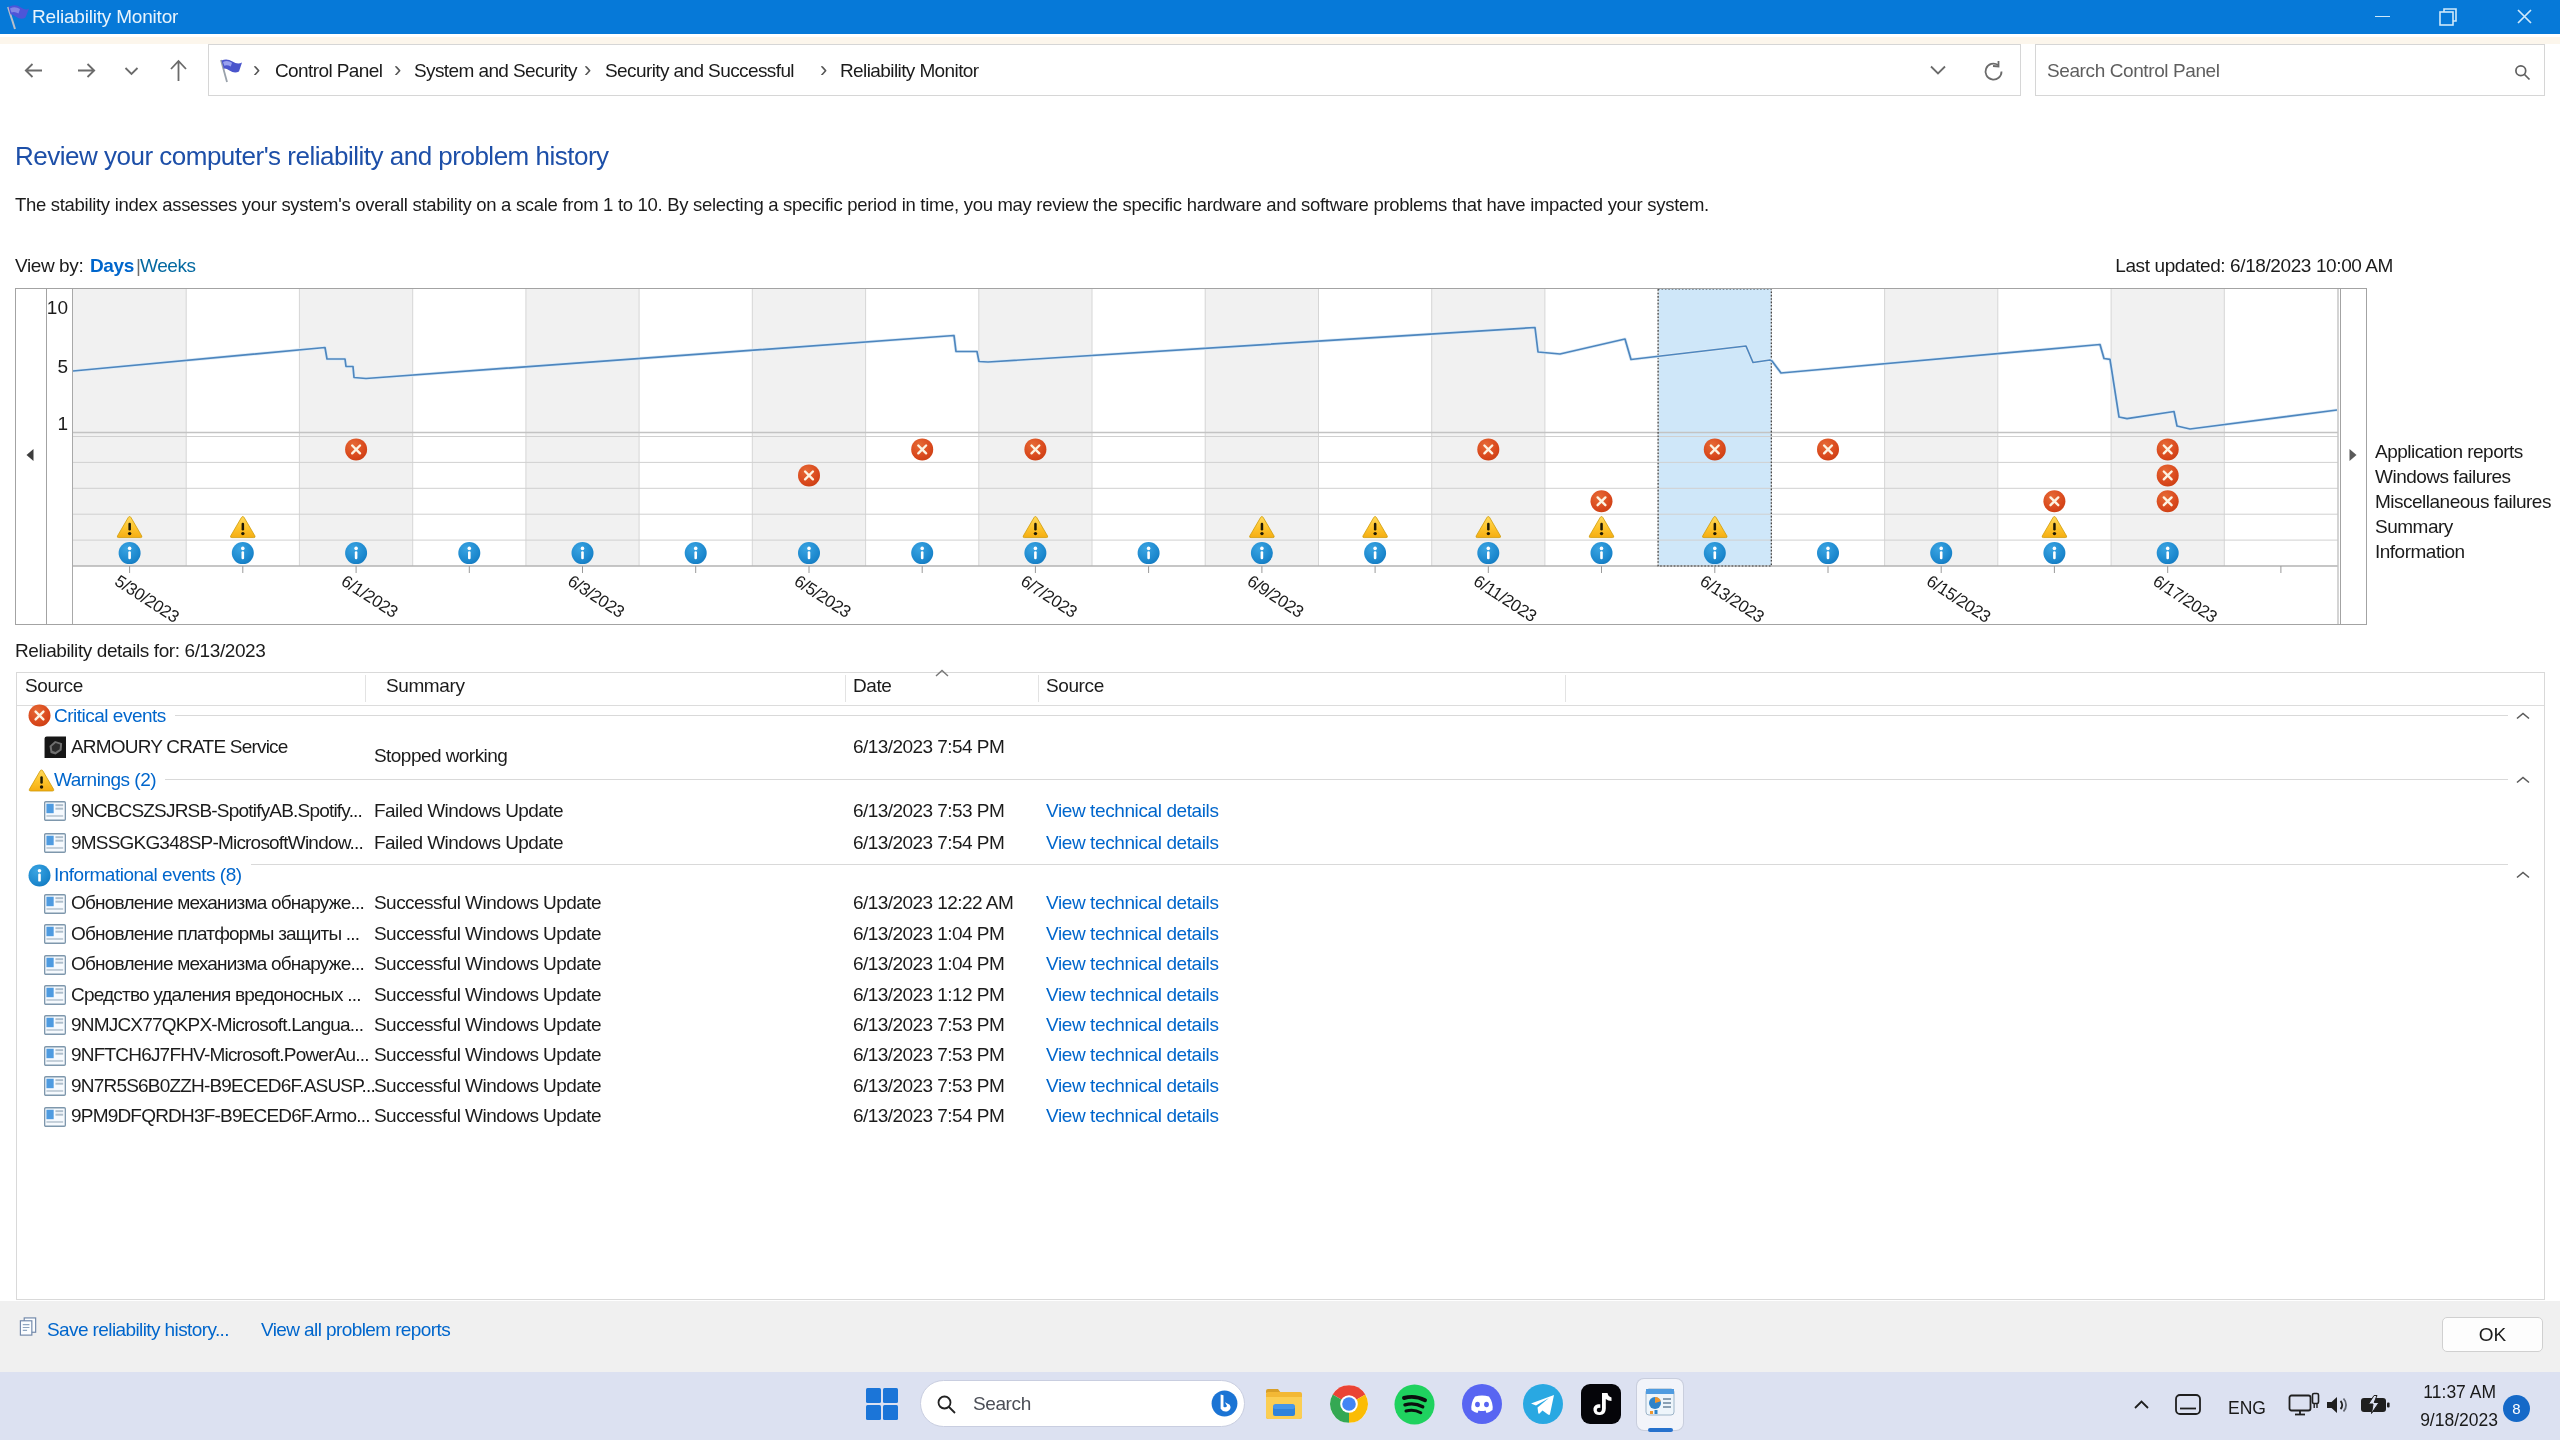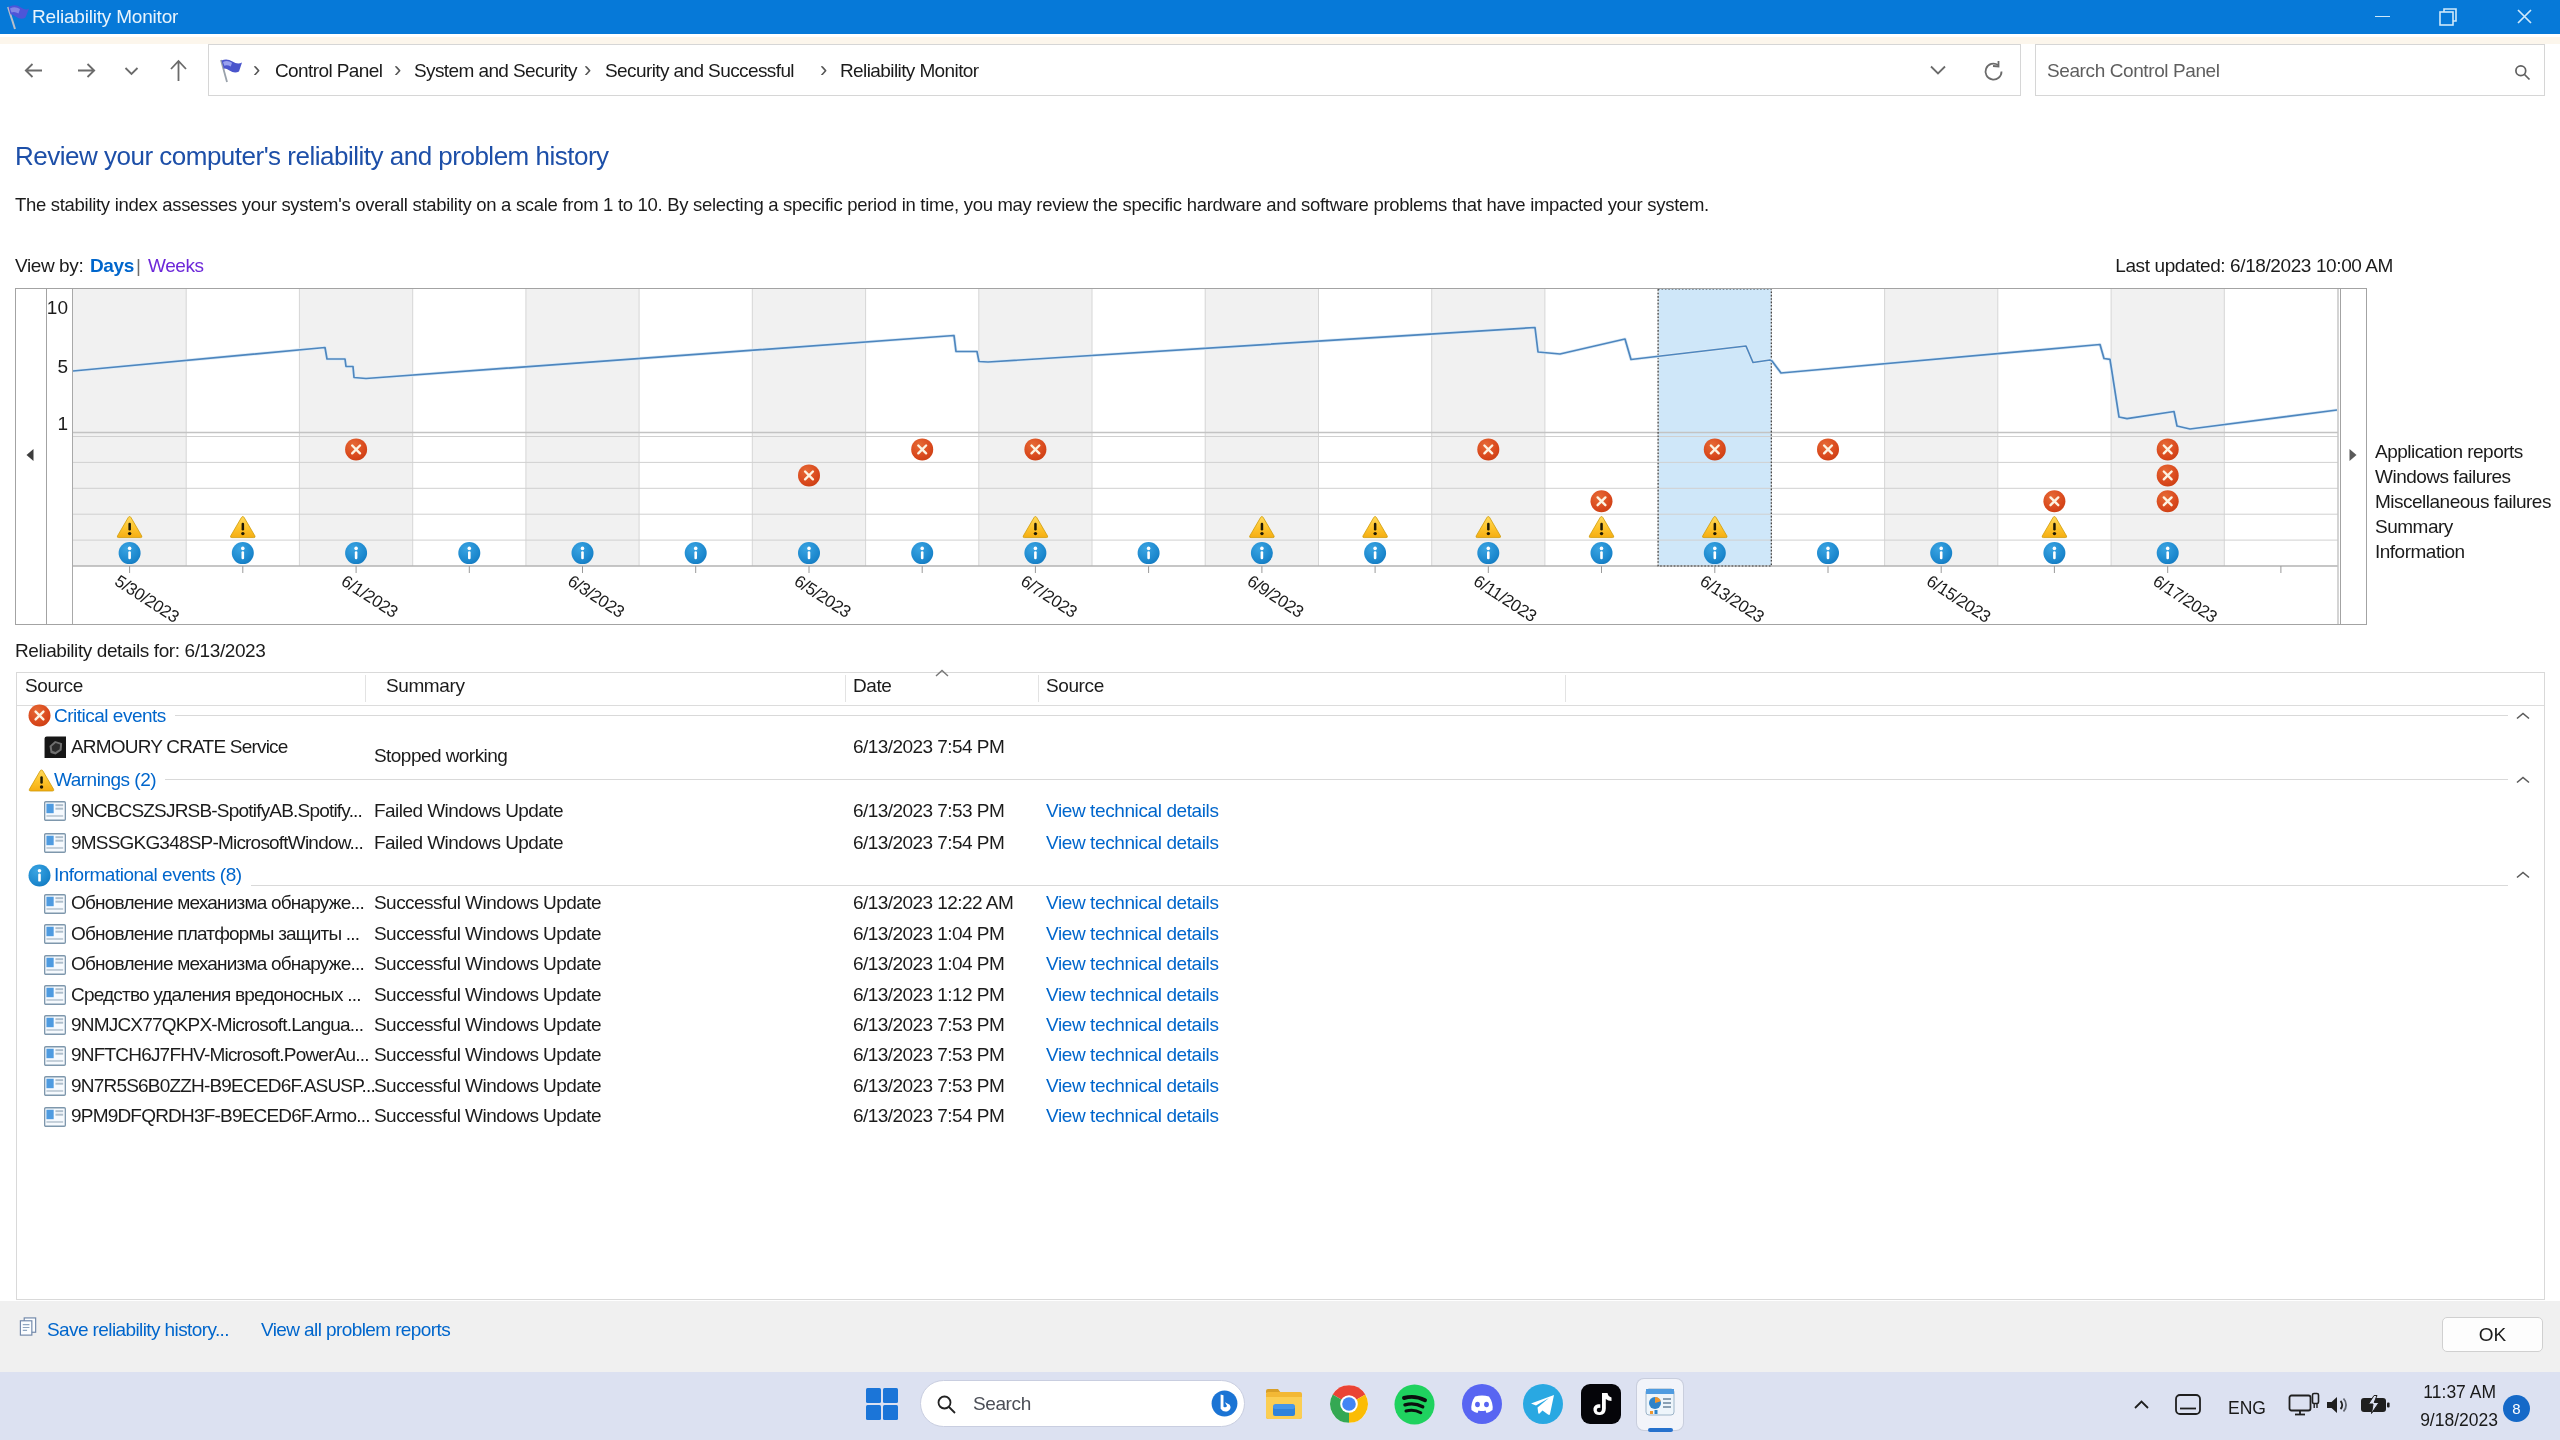--- a/index.html
+++ b/index.html
@@ -124,21 +124,21 @@
 <svg class="abs" style="left:2514px;top:64px" width="17" height="17" viewBox="0 0 17 17">
  <circle cx="6.8" cy="6.8" r="4.9" fill="none" stroke="#5f5f5f" stroke-width="1.7"></circle>
  <line x1="10.5" y1="10.5" x2="15.5" y2="15.5" stroke="#5f5f5f" stroke-width="1.7"></line>
 </svg>
 
 <div class="abs" style="left:15px;top:141px;font-size:26px;letter-spacing:-0.5px;color:#1d4fa8;white-space:nowrap">Review your computer's reliability and problem history</div>
 <div class="abs" style="left:15px;top:194px;font-size:18.5px;letter-spacing:-0.3px;color:#1b1b1b;white-space:nowrap">The stability index assesses your system's overall stability on a scale from 1 to 10. By selecting a specific period in time, you may review the specific hardware and software problems that have impacted your system.</div>
 <div class="abs t" style="left:15px;top:255px">View by:</div>
 <div class="abs t" style="left:90px;top:255px;color:#0066cc;font-weight:bold">Days</div>
 <div class="abs t" style="left:136px;top:255px;color:#6d6d6d">|</div>
-<div class="abs t" style="left:148px;top:255px;color:#6d28d9">Weeks</div>
+<div class="abs t" style="left:140px;top:255px;color:#0369a1">Weeks</div>
 <div class="abs t" style="left:2393px;top:255px;transform:translateX(-100%)">Last updated: 6/18/2023 10:00 AM</div>
 
 <svg id="chart" width="2352" height="337" viewBox="0 0 2352 337" style="position:absolute;left:15px;top:288px" font-family="'Liberation Sans',sans-serif">
  <rect x="58.0" y="1" width="113.22" height="277" fill="#f1f1f1"></rect>
     <rect x="284.4" y="1" width="113.22" height="277" fill="#f1f1f1"></rect>
     <rect x="510.9" y="1" width="113.22" height="277" fill="#f1f1f1"></rect>
     <rect x="737.3" y="1" width="113.22" height="277" fill="#f1f1f1"></rect>
     <rect x="963.8" y="1" width="113.22" height="277" fill="#f1f1f1"></rect>
     <rect x="1190.2" y="1" width="113.22" height="277" fill="#f1f1f1"></rect>
     <rect x="1416.7" y="1" width="113.22" height="277" fill="#f1f1f1"></rect>
@@ -313,21 +313,21 @@
 <svg class="abs" style="left:44px;top:832.3px" width="22" height="22" viewBox="0 0 20 20">
     <use href="#iwinapp"></use>
   </svg>
 <div class="abs t src" style="left:71px;top:831.8px">9MSSGKG348SP-MicrosoftWindow...</div>
 <div class="abs t tt" style="left:374px;top:831.8px">Failed Windows Update</div>
 <div class="abs t tt" style="left:853px;top:831.8px">6/13/2023 7:54 PM</div>
 <div class="abs link tt" style="left:1046px;top:831.8px">View technical details</div>
 <svg class="abs" style="left:27px;top:863.5px" width="28" height="25" viewBox="0 0 28 25">
     <use href="#iinfo" transform="translate(1,0)"></use>
   </svg>
-<div class="abs" style="left:54px;top:864.0px;width:2454px;display:flex;align-items:flex-end">
+<div class="abs" style="left:54px;top:864.0px;width:2454px;display:flex;align-items:flex-start">
     <span class="grouplbl">Informational events (8)</span>
     <span style="flex:1;height:1px;background:#d9d9d9;margin-left:9px"></span>
   </div>
 <svg class="abs" style="left:2515px;top:870.0px" width="16" height="10" viewBox="0 0 16 10">
     <path d="M2 7.5 L8 2.5 L14 7.5" fill="none" stroke="#5a5a5a" stroke-width="1.6"></path>
   </svg>
 <svg class="abs" style="left:44px;top:892.9px" width="22" height="22" viewBox="0 0 20 20">
     <use href="#iwinapp"></use>
   </svg>
 <div class="abs t src" style="left:71px;top:892.4px">Обновление механизма обнаруже...</div>

